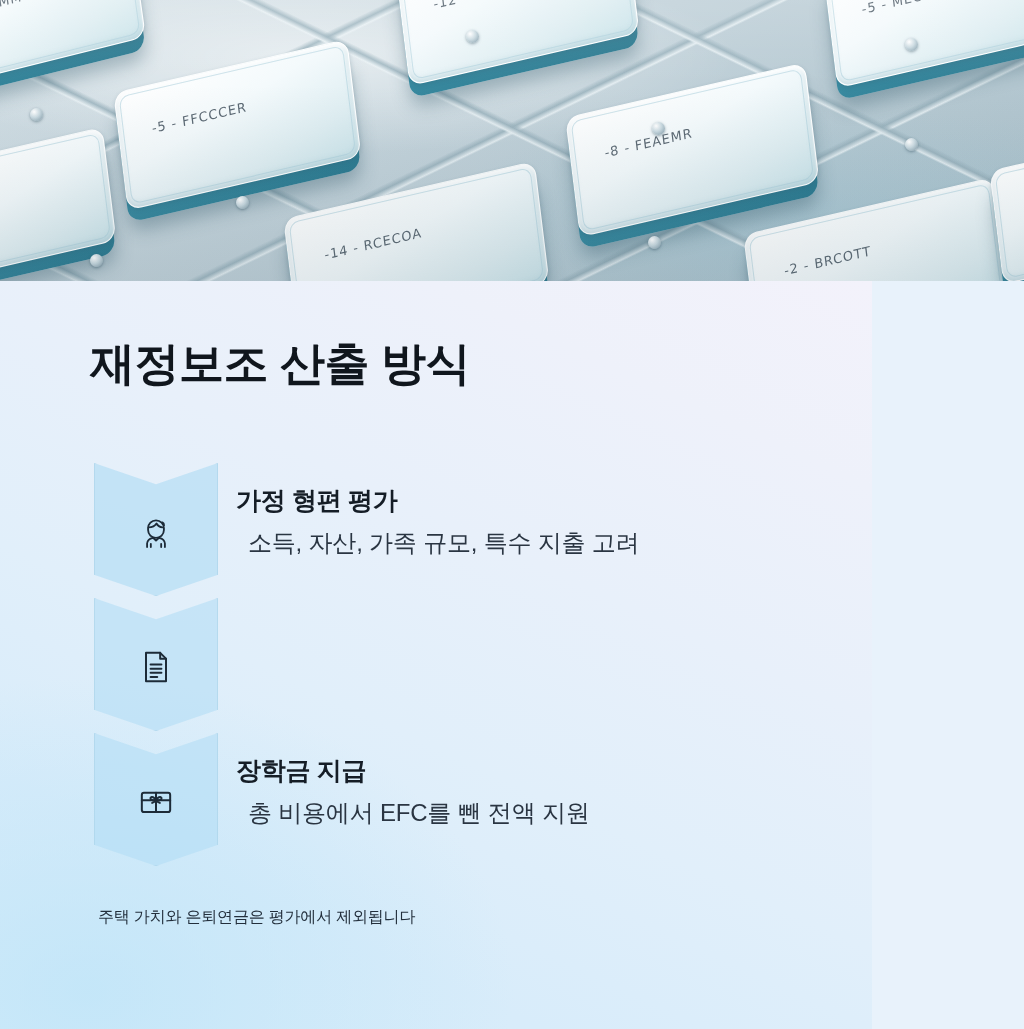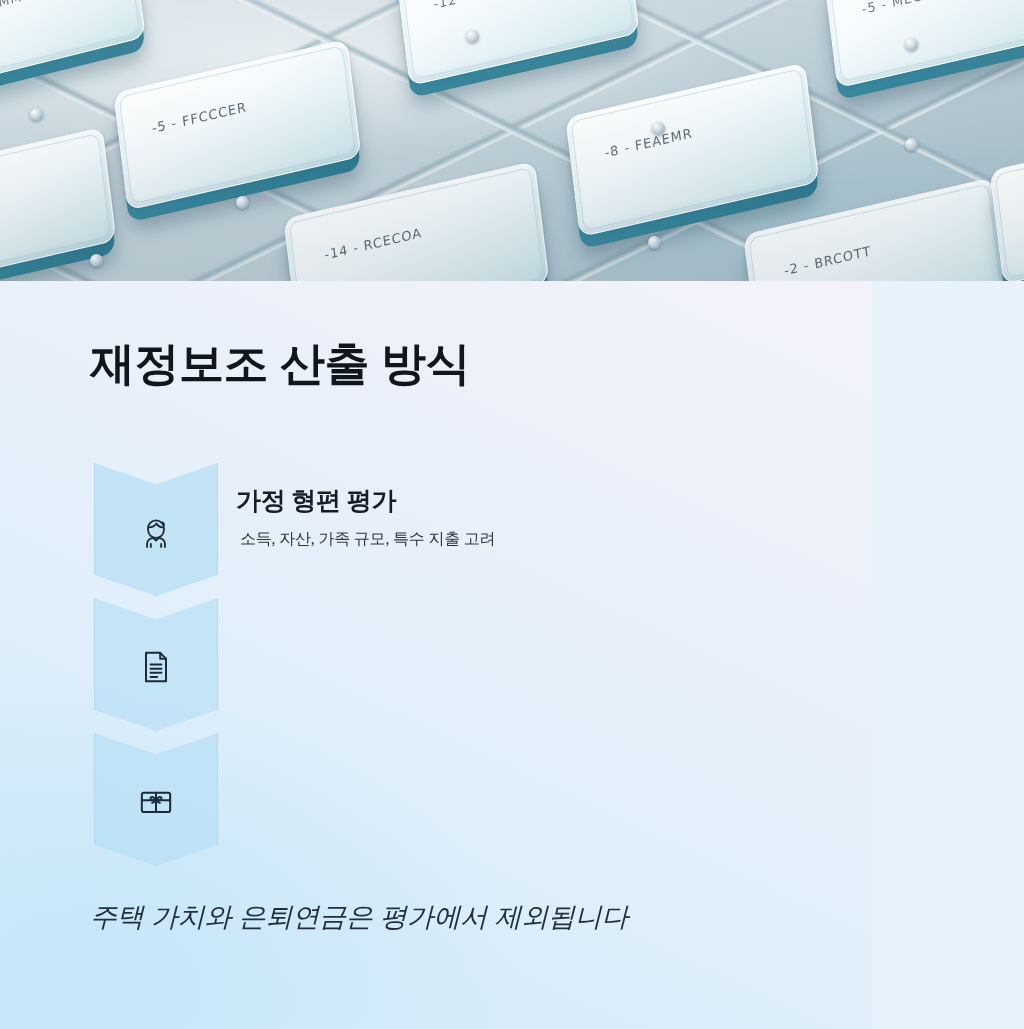--- a/index.html
+++ b/index.html
@@ -187,48 +187,46 @@
     height: 40px;
     display: block;
     color: #1d2b38;
     margin-top: 4px;
   }
 
   .step-text {
     position: absolute;
     left: 146px;
     top: 24px;
-    font-family: Liberation Serif, serif;
   }
   .step-title {
     font-size: 25px;
     font-weight: 700;
     color: #151d26;
     margin: 0 0 14px 0;
     line-height: 1.1;
     letter-spacing: -0.3px;
   }
   .step-desc {
-    font-size: 16px;
+    font-size: 24px;
     font-weight: 400;
     color: #2a3542;
-    margin: 4px;
+    margin: 12px;
     line-height: 1.2;
     letter-spacing: -0.2px;
   }
 
   .footnote {
     position: absolute;
     left: 90px;
     top: 618px;
-    font-size: 27px;
+    font-size: 16px;
     color: #232f3c;
-    margin: 0;
+    margin: 8px;
     letter-spacing: -0.2px;
-    font-style: italic;
   }
 </style>
 </head>
 <body>
 
 <div class="page">
 
   <div class="hero">
     <div class="hero-plate"></div>
     <div class="rails"></div>
@@ -344,20 +342,24 @@
         <div class="step-badge">
           <svg class="step-icon" viewBox="0 0 48 48" fill="none" stroke="currentColor" stroke-width="2.4" stroke-linecap="round" stroke-linejoin="round">
             <rect x="7" y="13" width="34" height="23" rx="2.5"></rect>
             <path d="M7 22h34"></path>
             <path d="M24 13v23"></path>
             <path d="M24 22c-1.4-2.6-3.4-4.4-5.2-4.1-1.6.3-2 2.3-.6 3.2 1.4.9 3.9 1.1 5.8.9z"></path>
             <path d="M24 22c1.4-2.6 3.4-4.4 5.2-4.1 1.6.3 2 2.3.6 3.2-1.4.9-3.9 1.1-5.8.9z"></path>
             <path d="M24 22c-1.5 1.5-3 2.5-4.6 3.1M24 22c1.5 1.5 3 2.5 4.6 3.1"></path>
           </svg>
         </div>
+        <div class="step-text">
+          <p class="step-title">장학금 지급</p>
+          <p class="step-desc">총 비용에서 EFC를 뺀 전액 지원</p>
+        </div>
       </div>
 
     </div>
 
     <p class="footnote">주택 가치와 은퇴연금은 평가에서 제외됩니다</p>
 
   </div>
 </div>
 
 </body></html>

